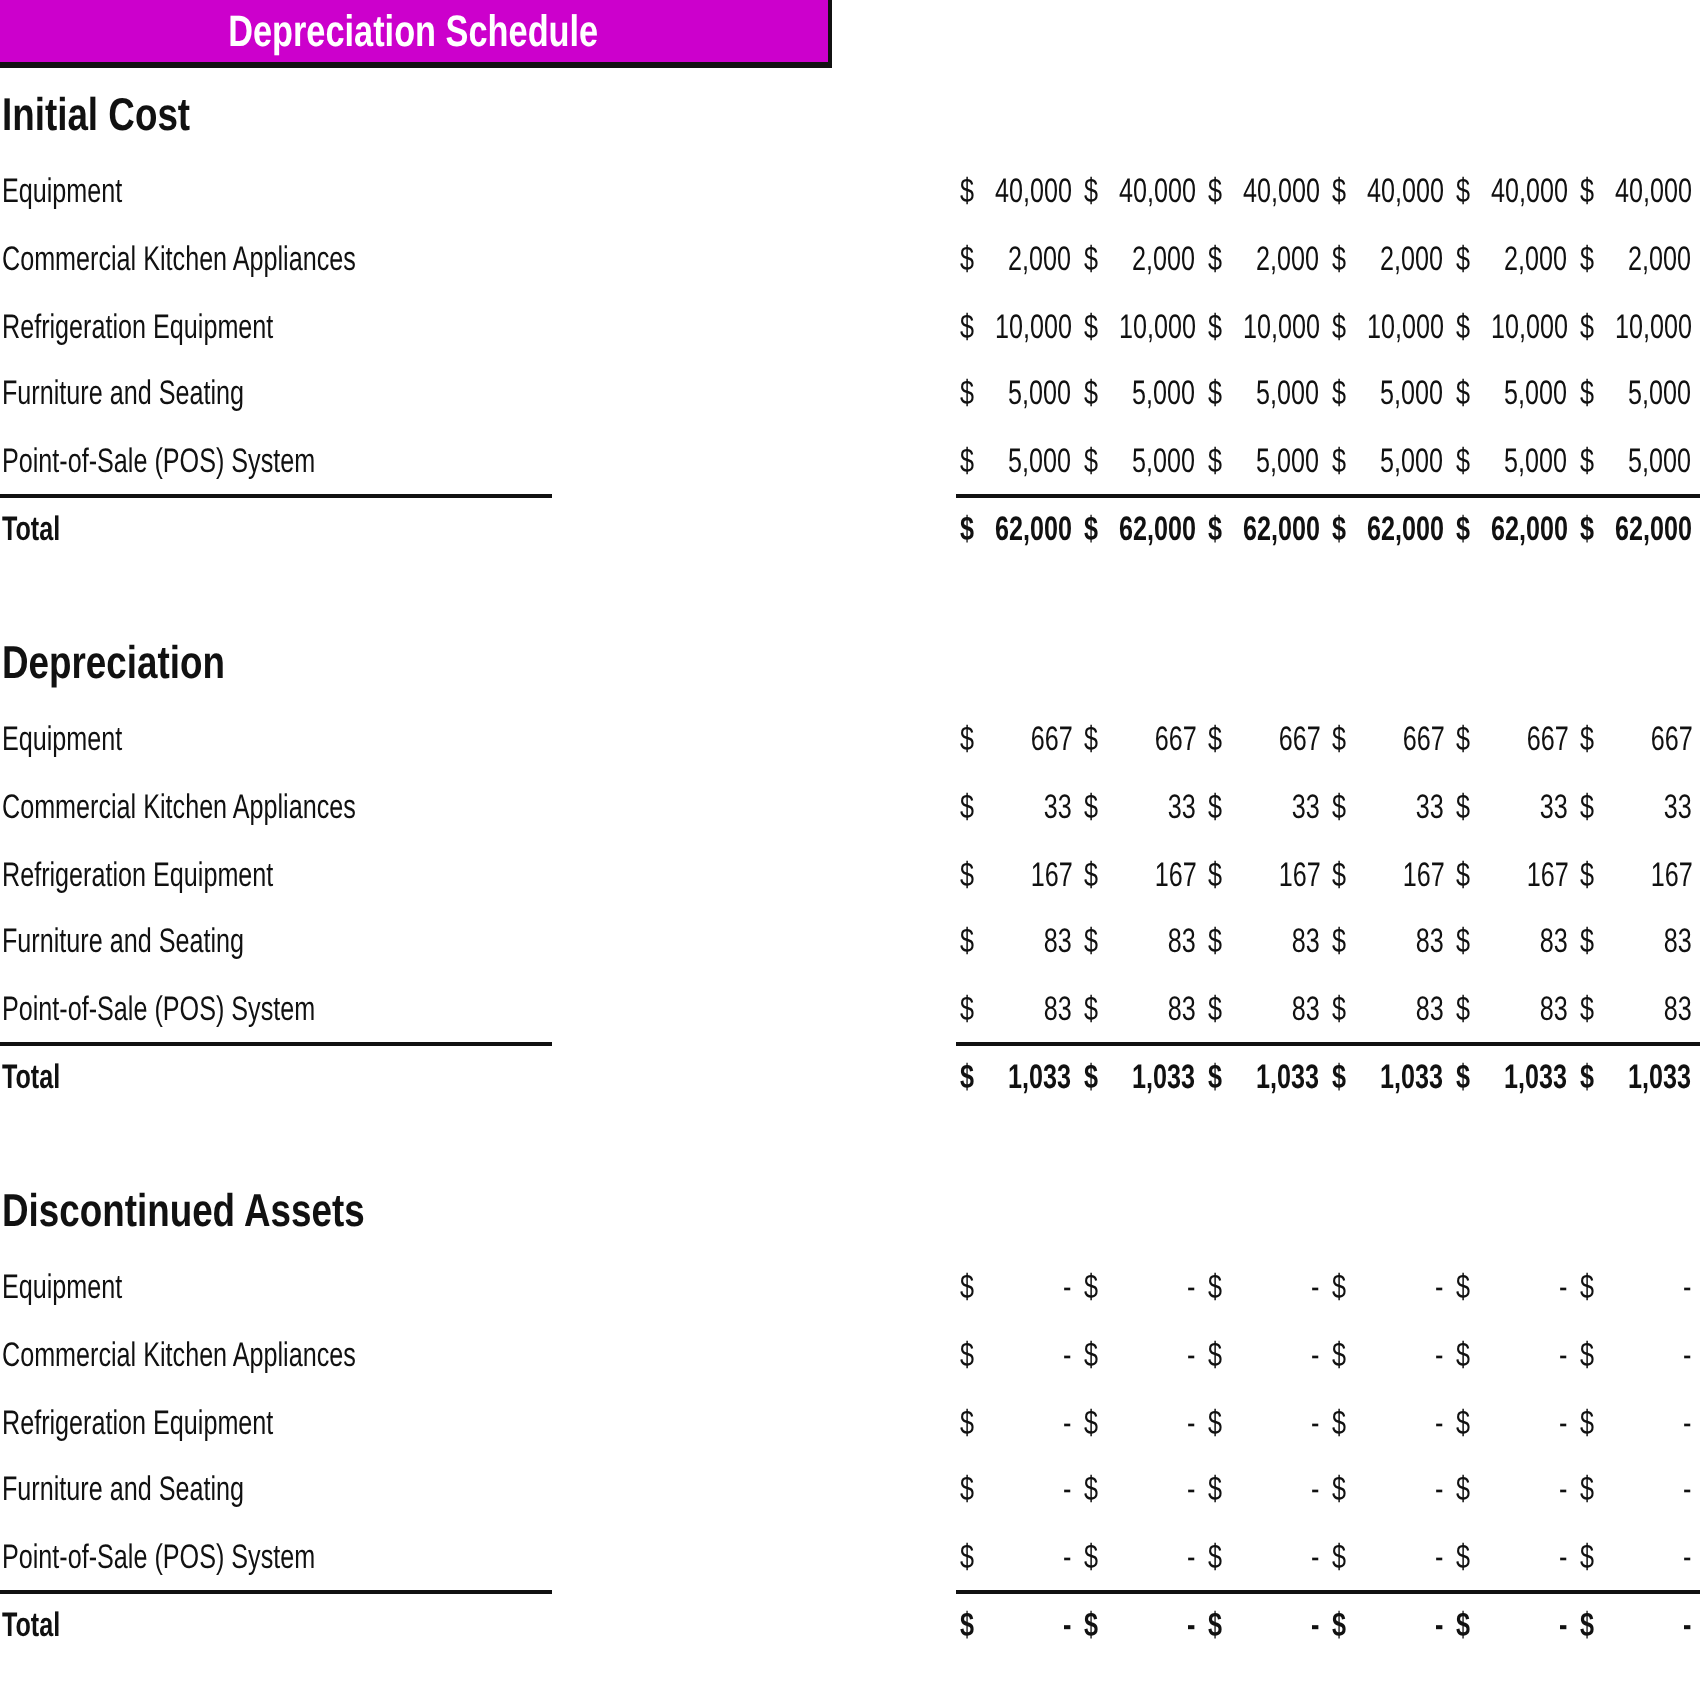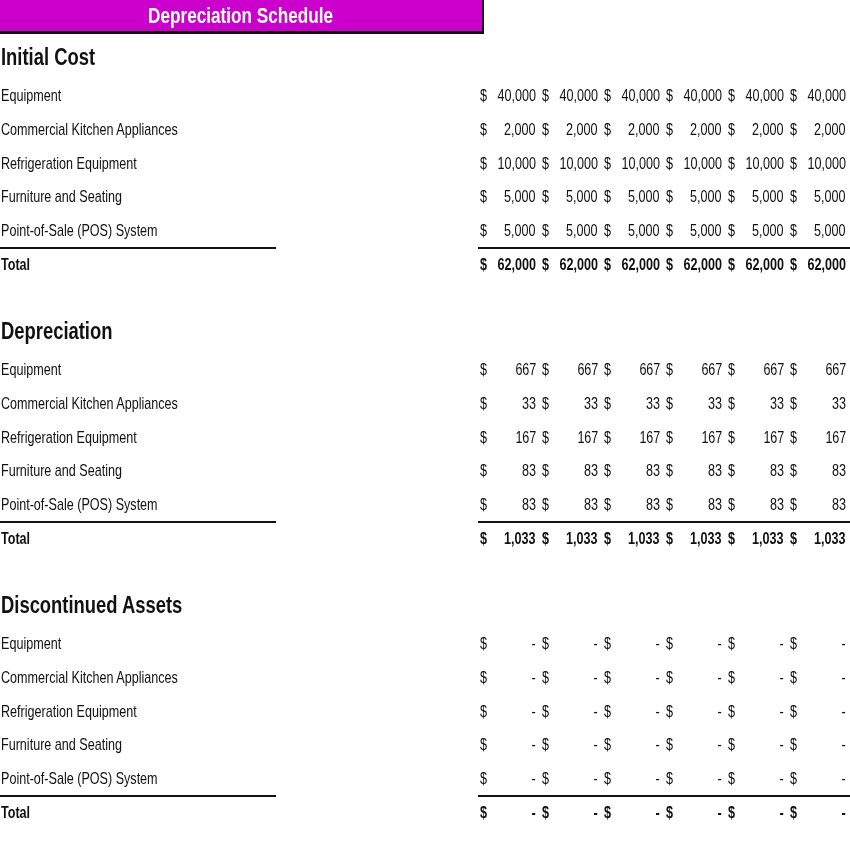--- a/index.html
+++ b/index.html
@@ -1,21 +1,21 @@
 <!DOCTYPE html>
 <html><head>
 <meta charset="utf-8">
 <style>
   html, body { margin: 0; padding: 0; background: #ffffff; }
   body {
     width: 850px; height: 850px; position: relative; overflow: hidden;
     font-family: "Liberation Sans", sans-serif; color: #111;
   }
   .title-bar {
-    position: absolute; left: 0; top: 0; width: 484px; height: 34px;
+    position: absolute; left: 0; top: 0; width: 416px; height: 34px;
     background: #cc00cc; border-right: 2px solid #111; border-bottom: 3px solid #111;
     box-sizing: border-box; display: flex; align-items: center; justify-content: center;
   }
   .title-bar span {
     color: #ffffff; font-weight: bold; font-size: 22px;
     transform: scaleX(0.78); display: inline-block; letter-spacing: 0;
   }
   .section-title {
     position: absolute; left: 1px; font-weight: bold; font-size: 23px;
     transform: scaleX(0.8); transform-origin: left center; white-space: nowrap;

